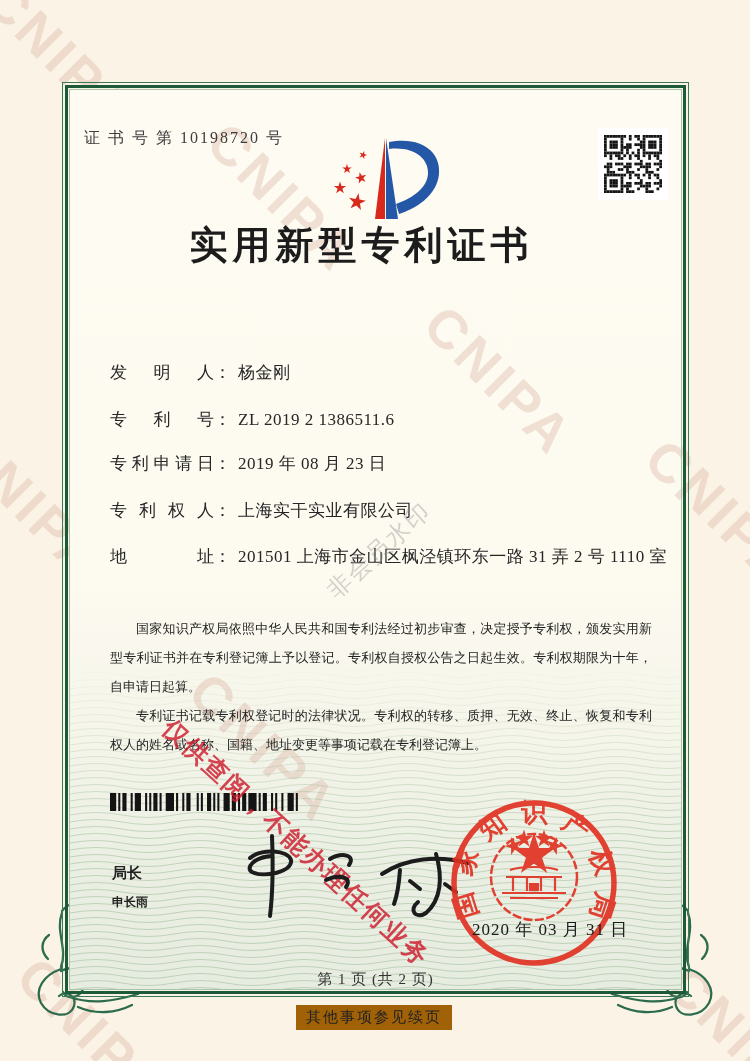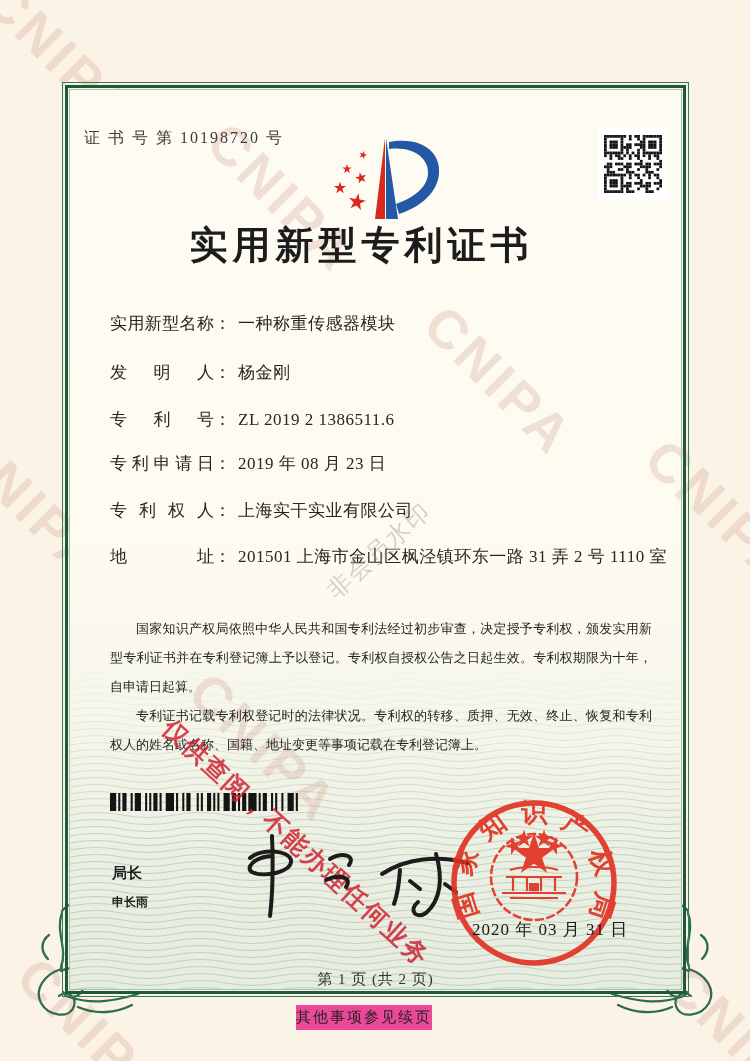--- a/index.html
+++ b/index.html
@@ -45,22 +45,22 @@
   #barcode{left:40px;top:703px;}
   #director-title{left:42px;top:774px;font-family:"Liberation Sans","DejaVu Sans",sans-serif;
     font-weight:bold;font-size:15px;color:#222;}
   #director-name{left:42px;top:804px;font-family:Liberation Sans, sans-serif;
     font-weight:bold;font-size:12px;color:#222;}
   #signature{left:160px;top:736px;}
   #seal{left:378px;top:708px;}
   #seal-date{left:402px;top:828px;font-size:17px;color:#1a1a1a;letter-spacing:1px;}
   #page-indicator{left:0;top:880px;width:100%;text-align:center;font-size:15px;color:#333;
     letter-spacing:1px;}
-  #continuation-note{position:absolute;left:296px;top:1005px;background:#ec4899;
-    padding:3px 0;font-size:15px;color:#222;letter-spacing:2px;}
+  #continuation-note{position:absolute;left:296px;top:1005px;background:#a16207;
+    padding:3px 10px;font-size:15px;color:#222;letter-spacing:2px;}
   #waves{left:0;top:565px;pointer-events:none;}
   .flourish{position:absolute;width:145px;height:145px;}
   #flourish-left{left:8px;top:895px;}
   #flourish-right{left:597px;top:895px;transform:scaleX(-1);}
 </style>
 </head>
 <body>
 
 <div id="page">
 
@@ -409,23 +409,20 @@
                 <rect x="27.62" y="55.24" width="2.76" height="2.76"></rect>
                 <rect x="41.43" y="55.24" width="2.76" height="2.76"></rect>
                 <rect x="44.19" y="55.24" width="2.76" height="2.76"></rect>
                 <rect x="46.95" y="55.24" width="2.76" height="2.76"></rect>
               </g>
             </svg>
       </div>
 
       <div id="title" class="abs">实用新型专利证书</div>
 
-      <div class="abs frow" style="top:222px;">
-        <span class="flabel">实用新型名称</span><span class="fcolon">：</span><span class="fvalue">一种称重传感器模块</span>
-      </div>
       <div class="abs frow" style="top:271px;">
         <span class="flabel">发明人</span><span class="fcolon">：</span><span class="fvalue">杨金刚</span>
       </div>
       <div class="abs frow" style="top:318px;">
         <span class="flabel">专利号</span><span class="fcolon">：</span><span class="fvalue">ZL 2019 2 1386511.6</span>
       </div>
       <div class="abs frow" style="top:362px;">
         <span class="flabel">专利申请日</span><span class="fcolon">：</span><span class="fvalue">2019 年 08 月 23 日</span>
       </div>
       <div class="abs frow" style="top:409px;">

